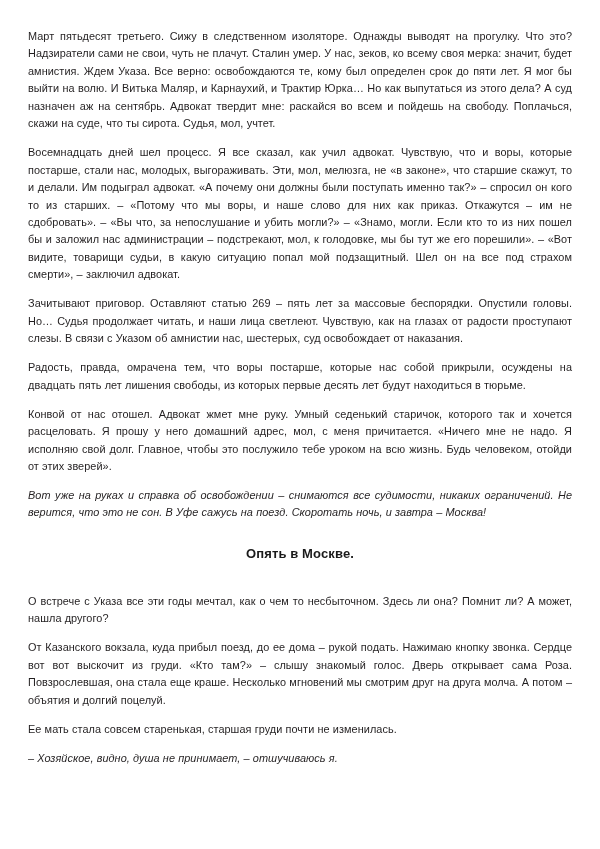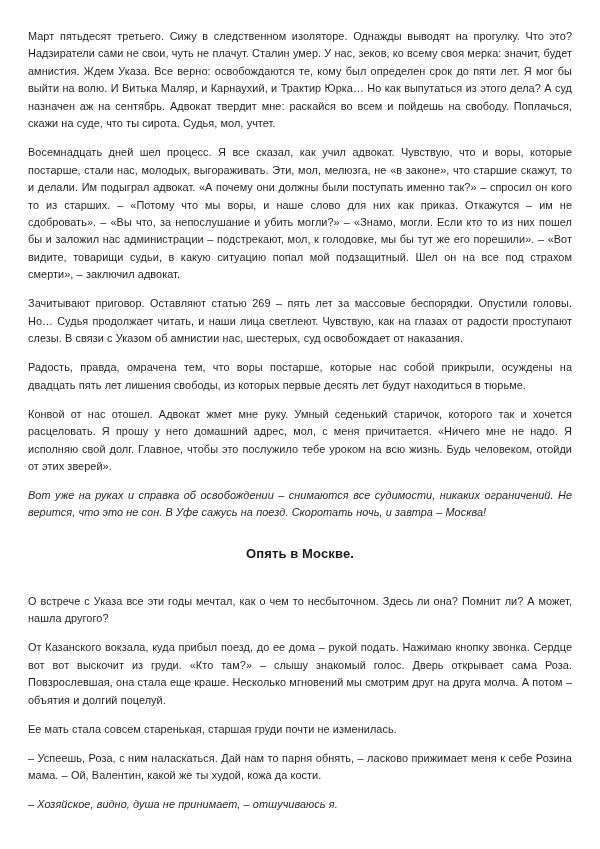--- a/index.html
+++ b/index.html
@@ -69,18 +69,17 @@
   </div>
 
   <div class="heading-block">
     <h2 class="section-heading">Опять в Москве.</h2>
   </div>
 
   <div class="doc-body">
     <p class="para">О встрече с Указа все эти годы мечтал, как о чем то несбыточном. Здесь ли она? Помнит ли? А может, нашла другого?</p>
     <p class="para">От Казанского вокзала, куда прибыл поезд, до ее дома – рукой подать. Нажимаю кнопку звонка. Сердце вот вот выскочит из груди. «Кто там?» – слышу знакомый голос. Дверь открывает сама Роза. Повзрослевшая, она стала еще краше. Несколько мгновений мы смотрим друг на друга молча. А потом – объятия и долгий поцелуй.</p>
     <p class="para">Ее мать стала совсем старенькая, старшая груди почти не изменилась.</p>
-    <p class="para">– Успеешь, Роза, с ним наласкаться. Дай нам то парня обнять, – ласково прижимает меня к себе Розина мама. – Ой, Валентин, какой же ты худой, кожа да кости.</p>
     <p class="para">– Хозяйское, видно, душа не принимает, – отшучиваюсь я.</p>
 
   </div>
 
 </div>
 
 </body></html>

